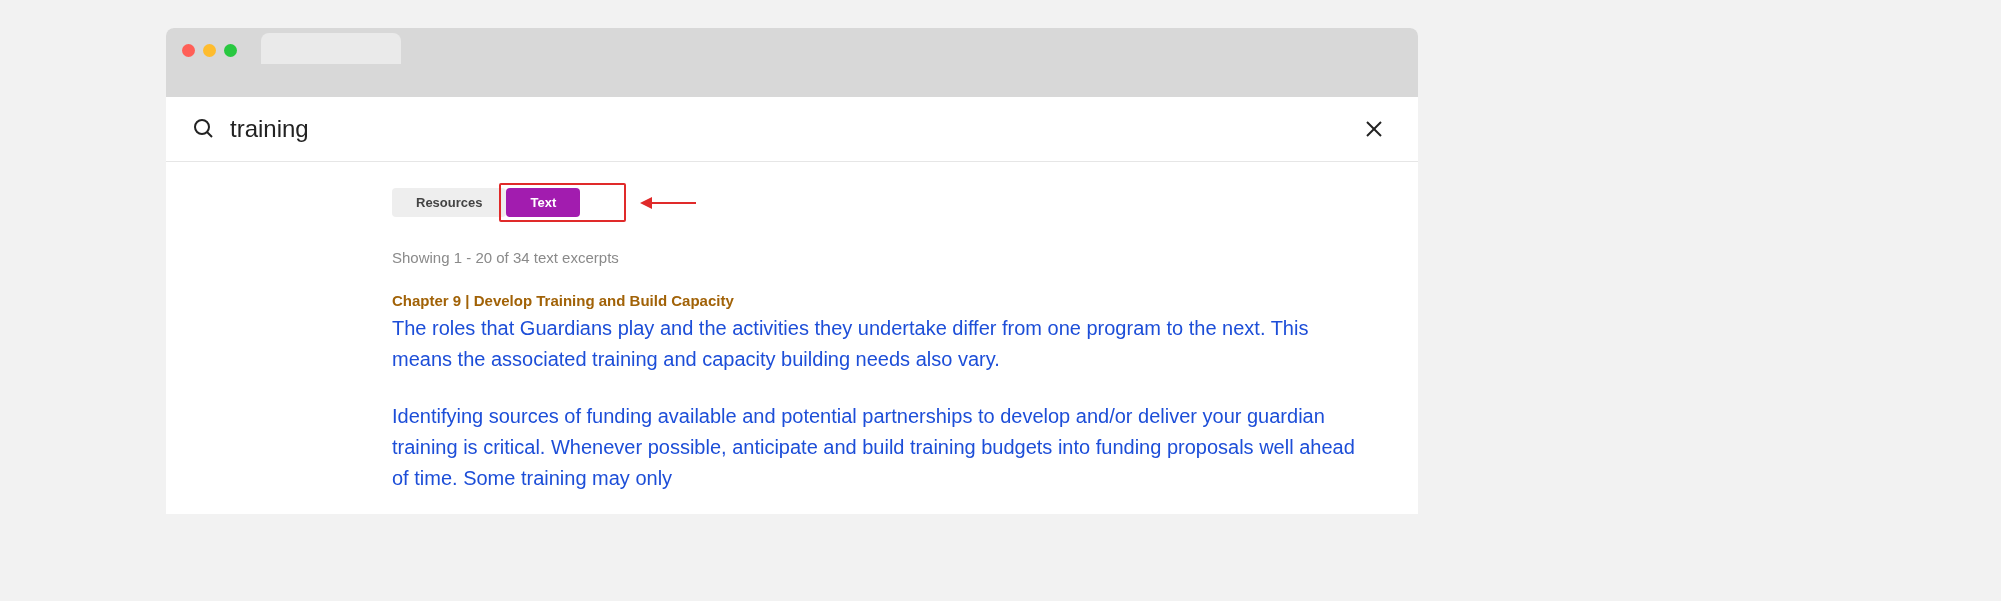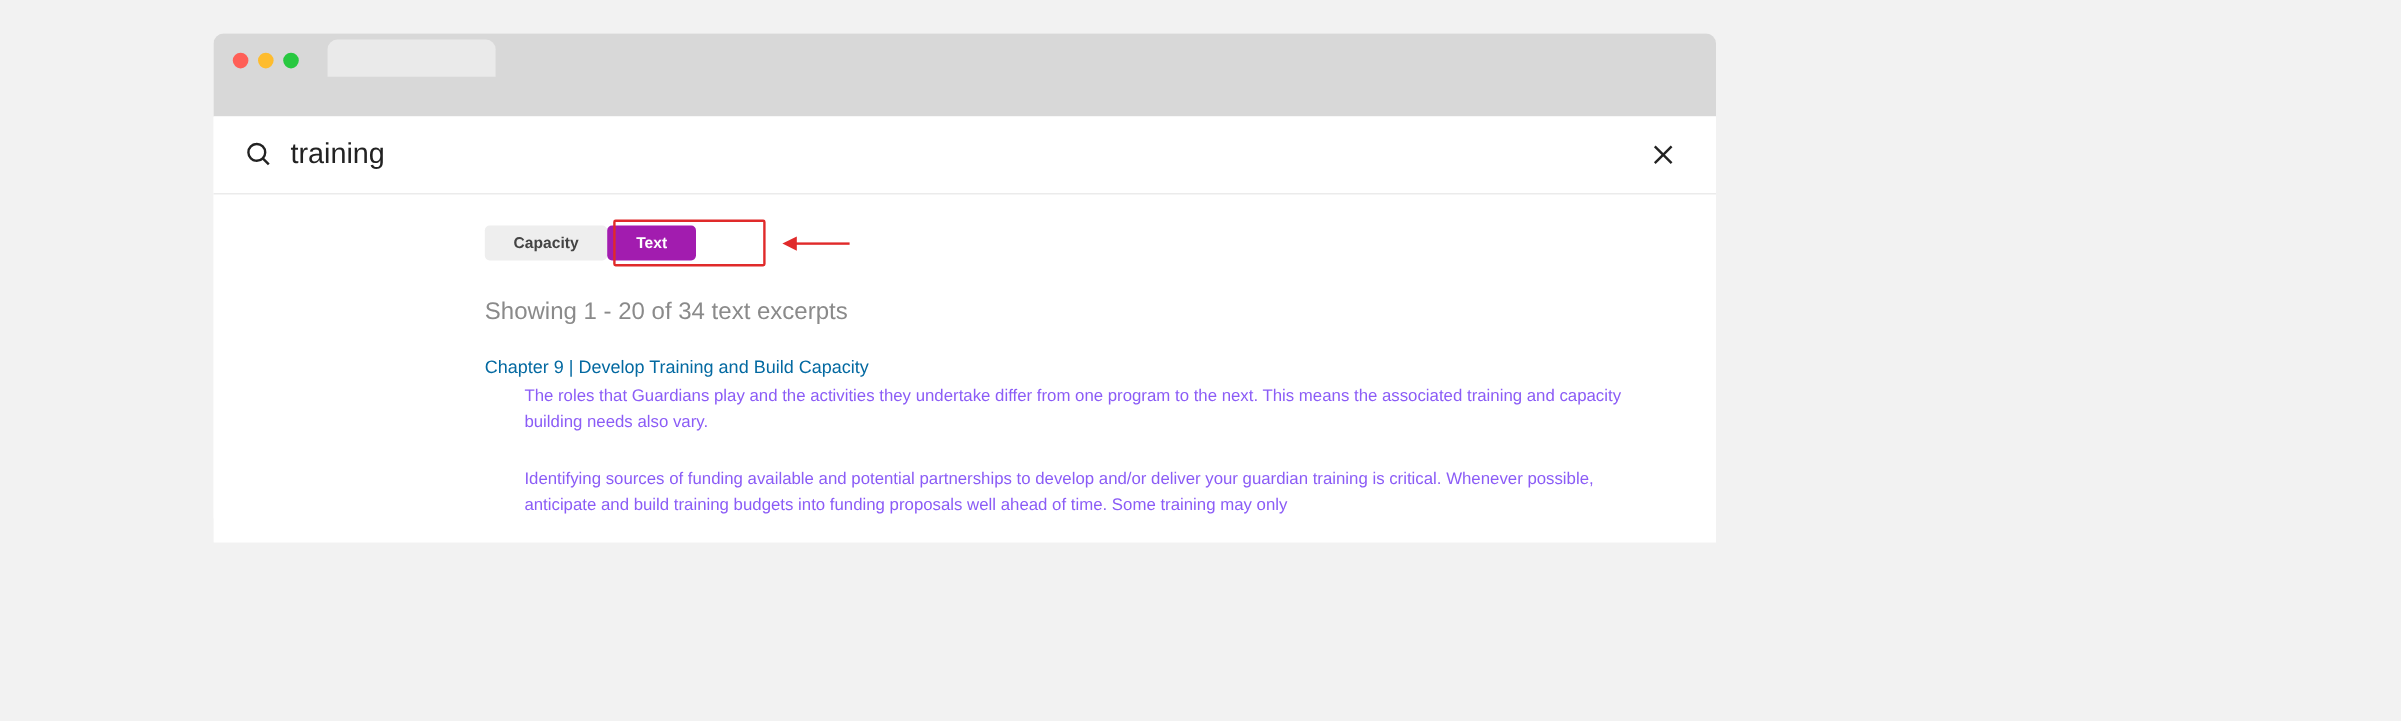--- a/index.html
+++ b/index.html
@@ -5,21 +5,21 @@
   * { box-sizing: border-box; margin: 0; padding: 0; }
   body {
     background: #f2f2f2;
     font-family: -apple-system, BlinkMacSystemFont, "Segoe UI", Helvetica, Arial, sans-serif;
     width: 2001px;
     height: 601px;
     overflow: hidden;
   }
   .window {
     position: absolute;
-    left: 178px;
+    left: 166px;
     top: 28px;
     width: 1252px;
     background: #fff;
     border-radius: 8px 8px 0 0;
   }
   .chrome-bar {
     height: 69px;
     background: #d8d8d8;
     border-radius: 8px 8px 0 0;
     display: flex;
@@ -132,36 +132,35 @@
     position: absolute;
     left: 0; top: 0;
     width: 0; height: 0;
     border-top: 6px solid transparent;
     border-bottom: 6px solid transparent;
     border-right: 12px solid #e02a2a;
   }
   .results-meta {
     margin-top: 32px;
     color: #8a8a8a;
-    font-size: 20px;
+    font-size: 15px;
   }
   .result-block {
     margin-top: 26px;
   }
   .result-title {
-    font-weight: 400;
-    color: #0369a1;
+    font-weight: 700;
+    color: #a16207;
     font-size: 15px;
     margin-bottom: 4px;
   }
   .result-body {
-    color: #8b5cf6;
-    font-size: 14px;
+    color: #1d4ed8;
+    font-size: 20px;
     line-height: 1.55;
-    margin-left: 33px;
   }
   .result-body p { margin-bottom: 20px; }
 </style>
 </head>
 <body>
 
 <div class="window">
 
   <div class="chrome-bar">
     <div class="traffic-lights">
@@ -182,21 +181,21 @@
       <input class="search-input" type="text" value="training" style="">
       <svg class="close-icon" viewBox="0 0 20 20" stroke="#222" stroke-width="2">
         <line x1="3" y1="3" x2="17" y2="17"></line>
         <line x1="17" y1="3" x2="3" y2="17"></line>
       </svg>
     </div>
 
     <div class="main-col">
 
       <div class="tab-row">
-        <button class="tab-btn tab-inactive">Capacity</button>
+        <button class="tab-btn tab-inactive">Resources</button>
         <button class="tab-btn tab-active">Text</button>
         <div class="highlight-box"></div>
         <div class="arrow-annot">
           <div class="arrow-wrap">
             <div class="line"></div>
             <div class="head"></div>
           </div>
         </div>
       </div>
 

